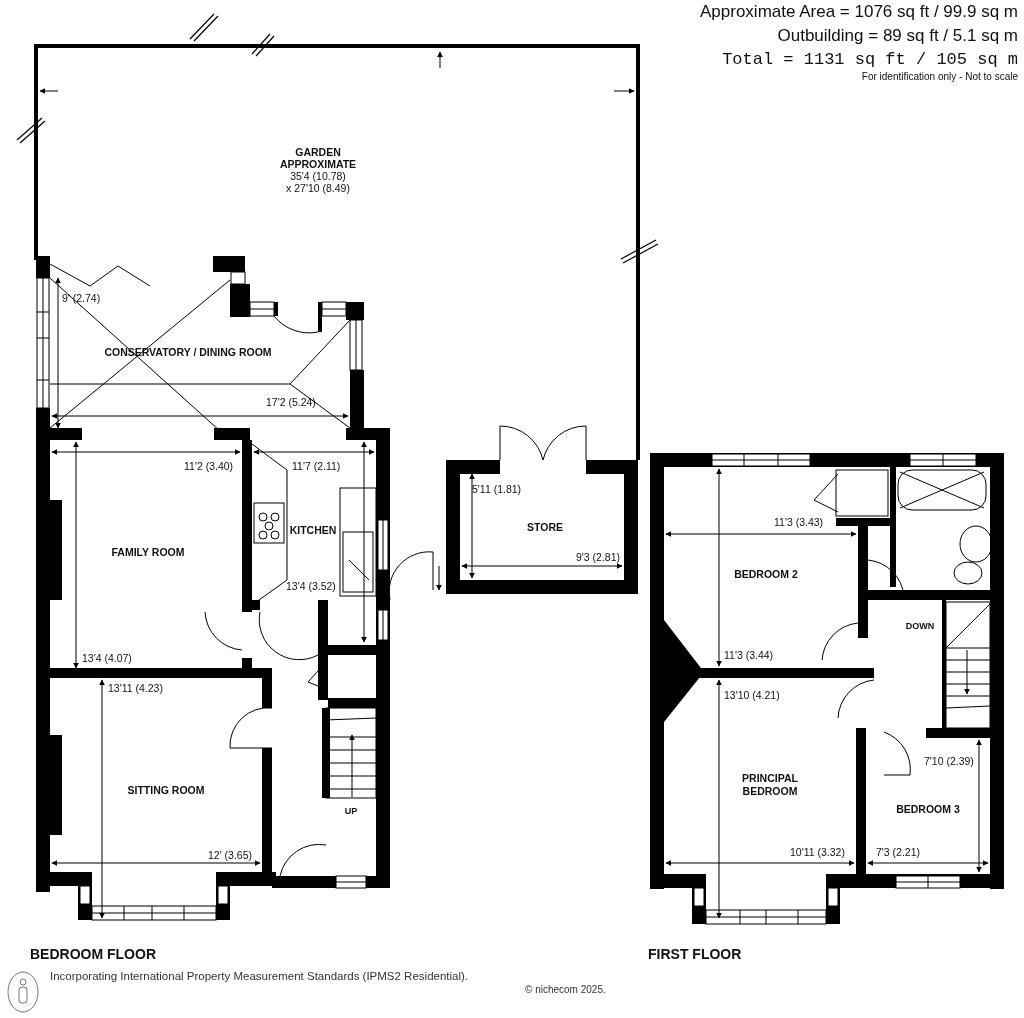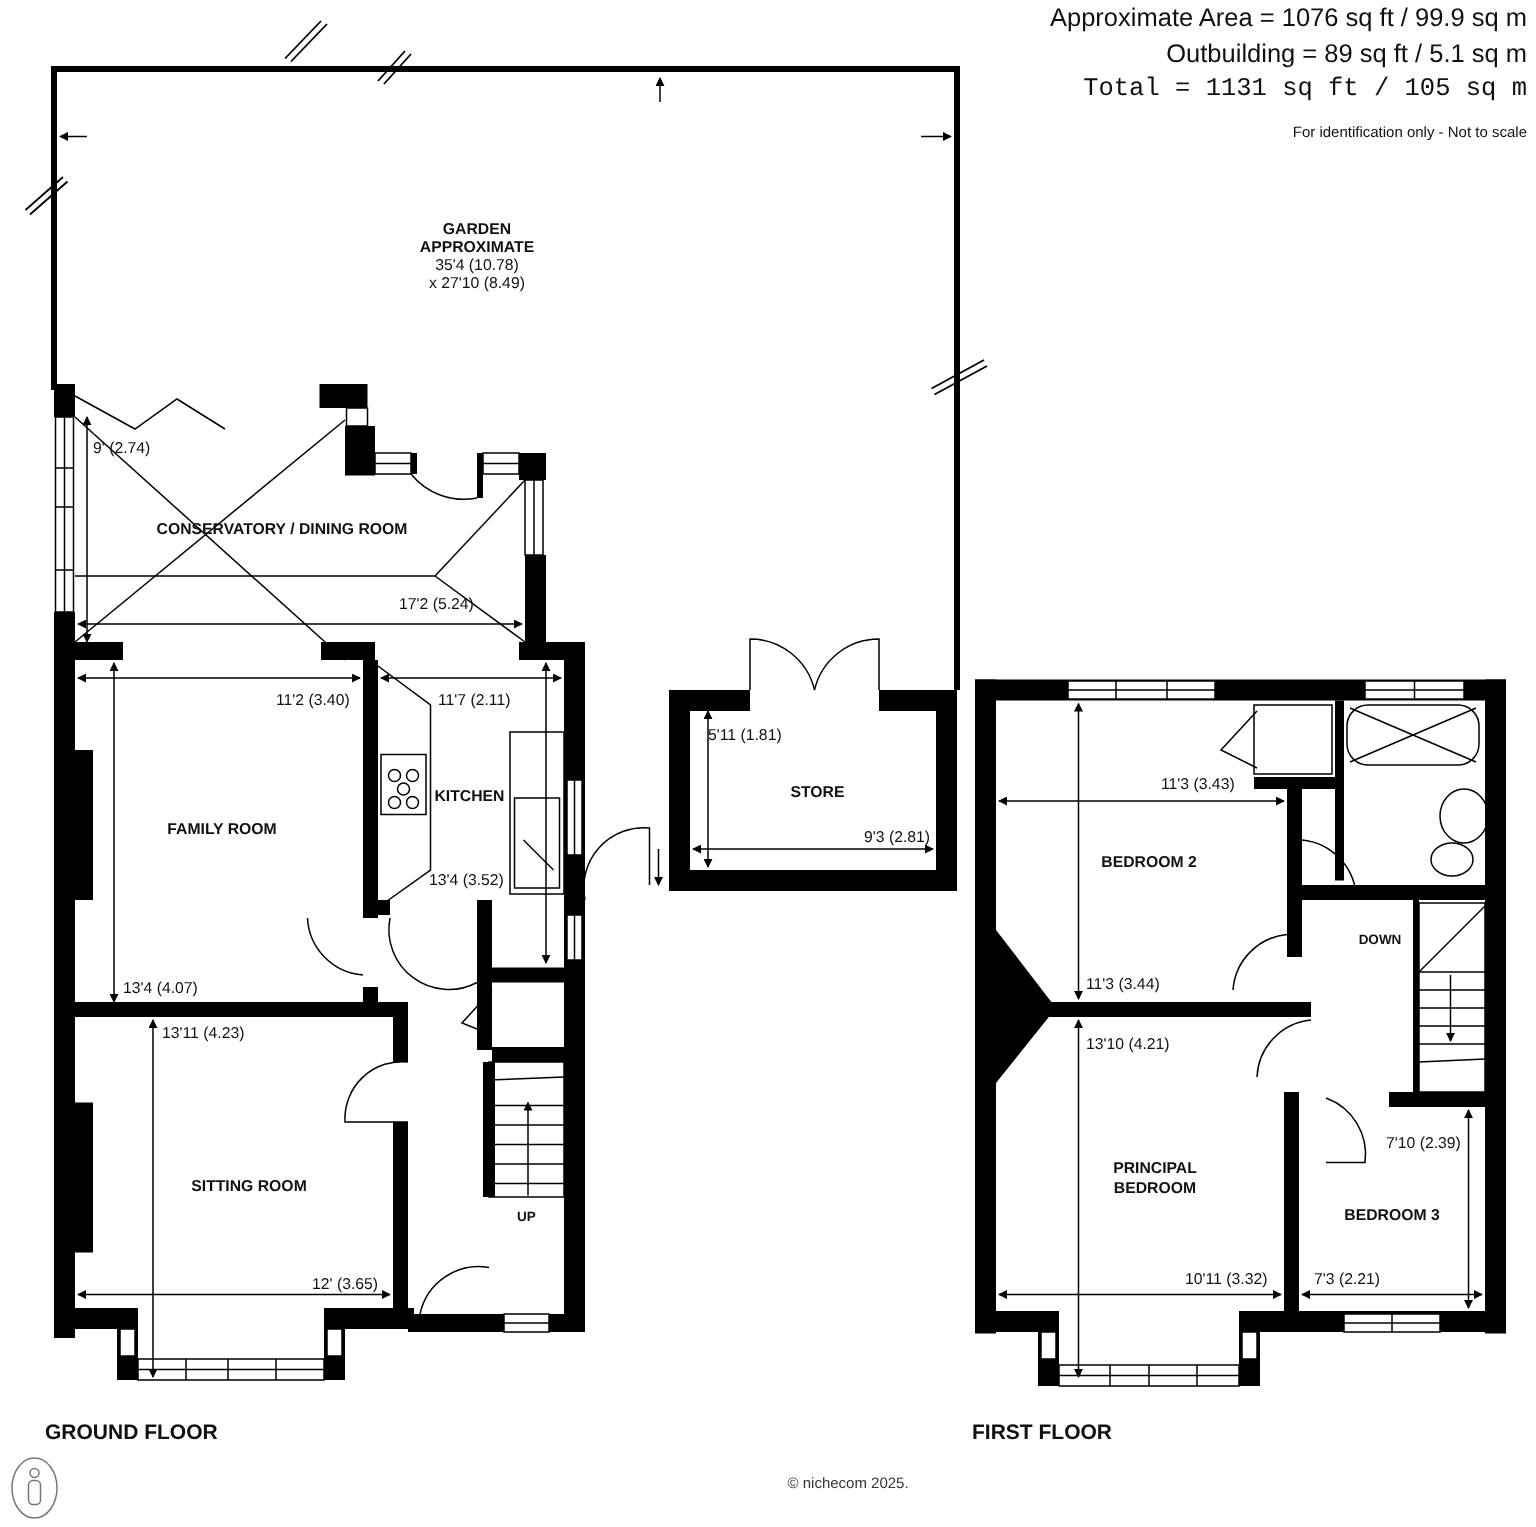--- a/index.html
+++ b/index.html
@@ -1,18 +1,18 @@
 <!DOCTYPE html>
 <html><head>
 <meta charset="utf-8">
 <style>
   html, body { margin: 0; padding: 0; background: #ffffff; }
   body { width: 1024px; height: 1018px; position: relative; overflow: hidden; font-family: "Liberation Sans", sans-serif; color: #1a1a1a; }
   .area-line { position: absolute; right: 6px; font-size: 17px; white-space: nowrap; text-align: right; color: #111; }
-  .disclaimer { position: absolute; right: 6px; top: 83px; font-size: 10px; color: #111; }
+  .disclaimer { position: absolute; right: 6px; top: 71px; font-size: 10px; color: #111; }
   svg#plan { position: absolute; left: 0; top: 0; }
   .room-label { font-family: "Liberation Sans", sans-serif; font-weight: bold; font-size: 10.5px; fill: #111; text-anchor: middle; }
   .dim { font-family: "Liberation Sans", sans-serif; font-size: 10.5px; fill: #111; }
   .floor-title { position: absolute; font-weight: bold; font-size: 14px; color: #111; }
   .footer { position: absolute; left: 50px; top: 968px; font-size: 11.5px; line-height: 16px; color: #333; }
   .footer-icon { position: absolute; left: 6px; top: 970px; width: 34px; height: 44px; }
   .copyright { position: absolute; left: 525px; top: 984px; font-size: 10px; color: #333; }
 </style>
 </head>
 <body>
@@ -286,23 +286,24 @@
     <text class="room-label" x="770" y="795">BEDROOM</text>
     <text class="dim" x="724" y="699">13'10 (4.21)</text>
     <text class="dim" x="790" y="856">10'11 (3.32)</text>
     <text class="room-label" x="928" y="813">BEDROOM 3</text>
     <text class="dim" x="924" y="765">7'10 (2.39)</text>
     <text class="dim" x="876" y="856">7'3 (2.21)</text>
     <text class="room-label" x="920" y="629" style="font-size:9px">DOWN</text>
   </g>
 </svg>
 
-<div class="floor-title" style="left:30px; top:946px;">GROUND FLOOR</div>
+<div class="floor-title" style="left:30px; top:946px;">BEDROOM FLOOR</div>
 <div class="floor-title" style="left:648px; top:946px;">FIRST FLOOR</div>
 
 <svg class="footer-icon" viewBox="0 0 34 44">
   <ellipse cx="17" cy="22" rx="15" ry="20" fill="none" stroke="#777" stroke-width="1"></ellipse>
   <circle cx="17" cy="12" r="3" fill="none" stroke="#777" stroke-width="1"></circle>
   <rect x="13" y="17" width="8" height="16" rx="3" fill="none" stroke="#777" stroke-width="1"></rect>
 </svg>
 <div class="footer">
+  <div>Incorporating International Property Measurement Standards (IPMS2 Residential).</div>
 </div>
 <div class="copyright">© nichecom 2025.</div>
 
 </body></html>

